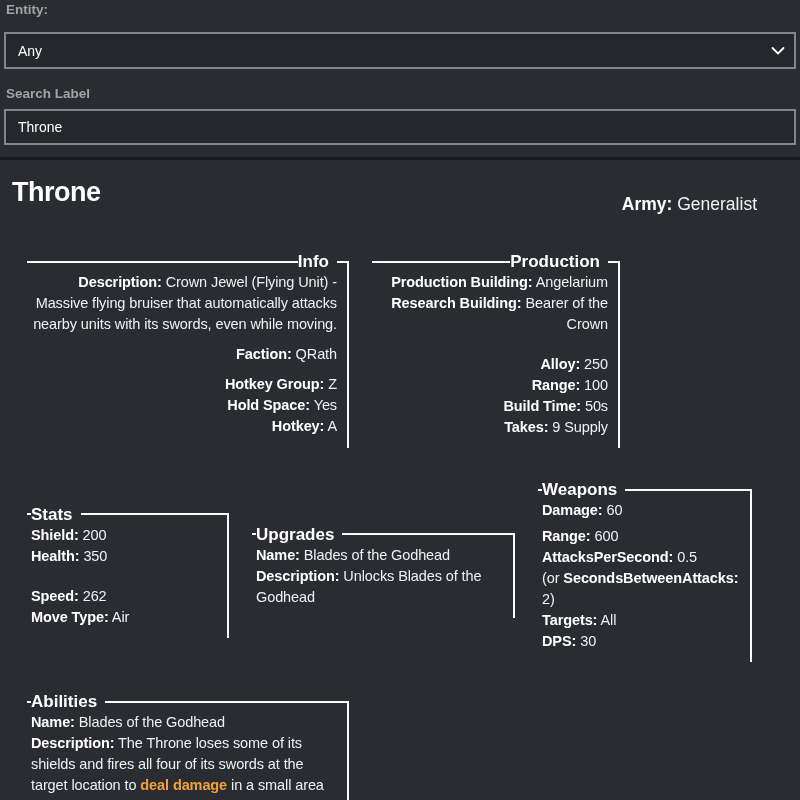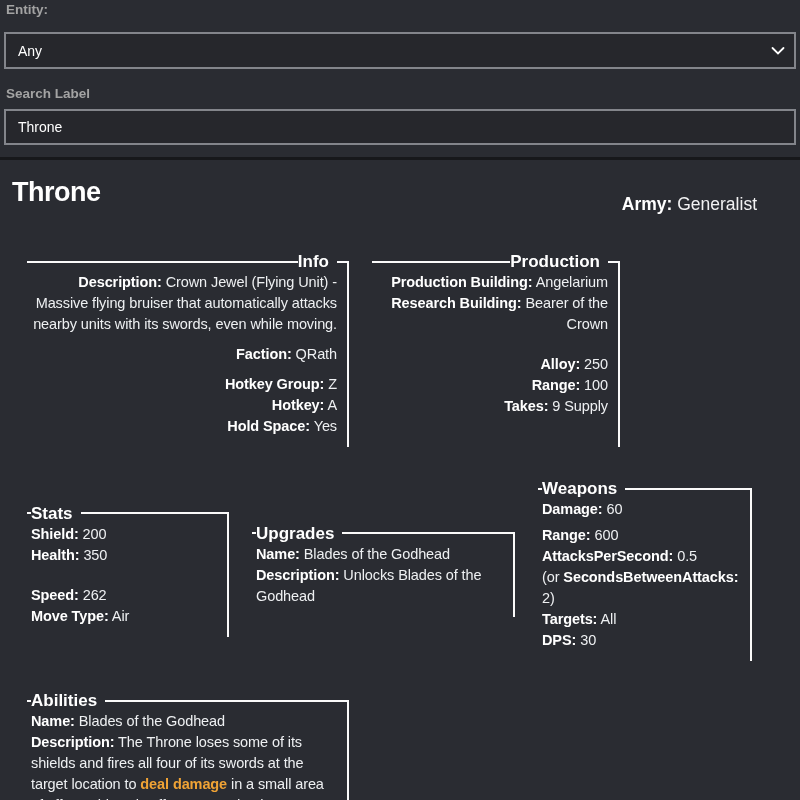--- a/index.html
+++ b/index.html
@@ -91,32 +91,33 @@
   </div>
   <div class="rows row1">
       <fieldset class="fs fs-info">
     <legend>Info</legend>
     <div class="fs-body">
           <div class="frow"><span class="b">Description:</span><span> Crown Jewel (Flying Unit) - Massive flying bruiser that automatically attacks nearby units with its swords, even while moving.</span></div>
           <div style="height: 9px;"></div>
           <div class="frow"><span class="b">Faction:</span><span> QRath</span></div>
           <div style="height: 9px;"></div>
           <div class="frow"><span class="b">Hotkey Group:</span><span> Z</span></div>
+          <div class="frow"><span class="b">Hold Space:</span><span> Yes</span></div>
           <div class="frow"><span class="b">Hotkey:</span><span> A</span></div>
-          <div class="frow"><span class="b">Hold Space:</span><span> Yes</span></div>
         </div>
   </fieldset>
       <fieldset class="fs fs-production">
     <legend>Production</legend>
     <div class="fs-body">
           <div class="frow"><span class="b">Production Building:</span><span> Angelarium</span></div>
           <div class="frow"><span class="b">Research Building:</span><span> Bearer of the Crown</span></div>
           <div style="height: 19px;"></div>
           <div class="frow"><span class="b">Alloy:</span><span> 250</span></div>
           <div class="frow"><span class="b">Range:</span><span> 100</span></div>
+          <div class="frow"><span class="b">Build Time:</span><span> 50s</span></div>
           <div class="frow"><span class="b">Takes:</span><span> 9 Supply</span></div>
         </div>
   </fieldset>
     </div>
   <div class="rows row2">
       <fieldset class="fs fs-stats">
     <legend>Stats</legend>
     <div class="fs-body">
           <div class="frow"><span class="b">Shield:</span><span> 200</span></div>
           <div class="frow"><span class="b">Health:</span><span> 350</span></div>

